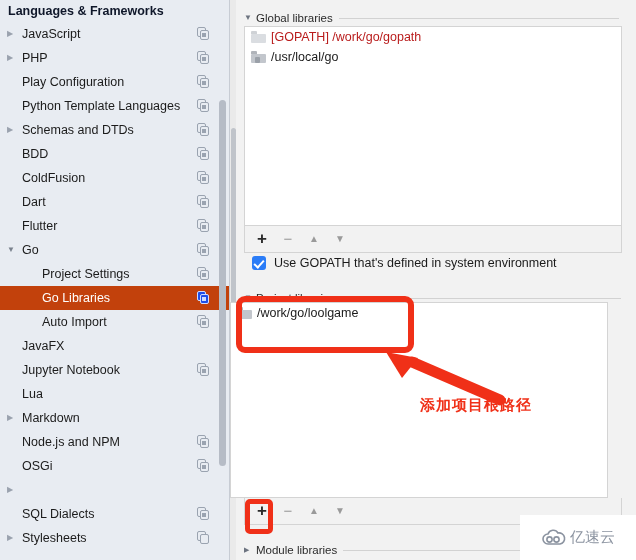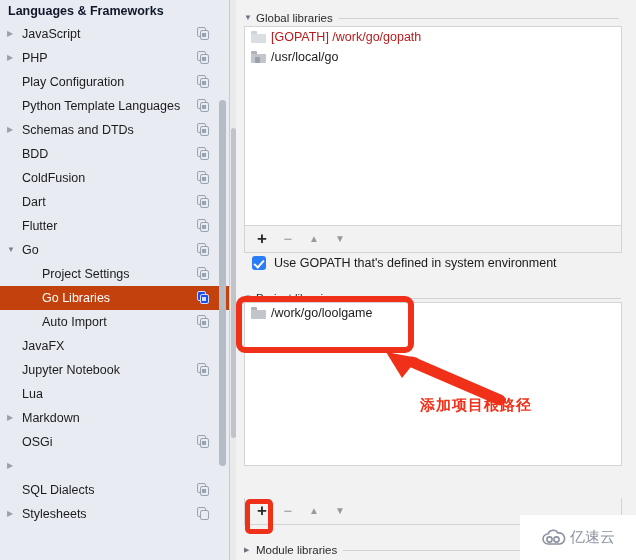--- a/index.html
+++ b/index.html
@@ -409,20 +409,28 @@
           </span>
         </div>
         <div class="side-row">
           <span class="lbl">Lua</span>
         </div>
         <div class="side-row">
           <span class="arrow">▶</span>
           <span class="lbl">Markdown</span>
         </div>
         <div class="side-row">
+          <span class="lbl">Node.js and NPM</span>
+          <span class="copy-ico">
+            <i class="back"></i>
+            <i class="front"></i>
+            <i class="dot"></i>
+          </span>
+        </div>
+        <div class="side-row">
           <span class="lbl">OSGi</span>
           <span class="copy-ico">
             <i class="back"></i>
             <i class="front"></i>
             <i class="dot"></i>
           </span>
         </div>
         <div class="side-row">
           <span class="arrow">▶</span>
         </div>
@@ -484,21 +492,21 @@
 
     <div class="checkbox-row" style="left:22px; top:254px;">
       <span class="cbox" style="background: rgb(42, 124, 247);"></span>
       <span class="cb-label">Use GOPATH that's defined in system environment</span>
     </div>
 
     <div class="section-head" style="left:6px; top:288px;">
       <span class="tri">▼</span><span class="txt">Project libraries</span><span class="rule" style="width:280px;"></span>
     </div>
 
-    <div class="list-box" id="project-list" style="left:14px; top:302px; width:378px; height:164px;">
+    <div class="list-box" id="project-list" style="left:0; top:302px; width:378px; height:196px;">
         <div class="list-row">
           <span class="folder">
             <i class="tab"></i>
             <i class="body"></i>
           </span>
           <span class="fname">/work/go/loolgame</span>
         </div>
       </div>
 
     <div class="toolbar" style="left:14px; top:498px; width:378px;">

